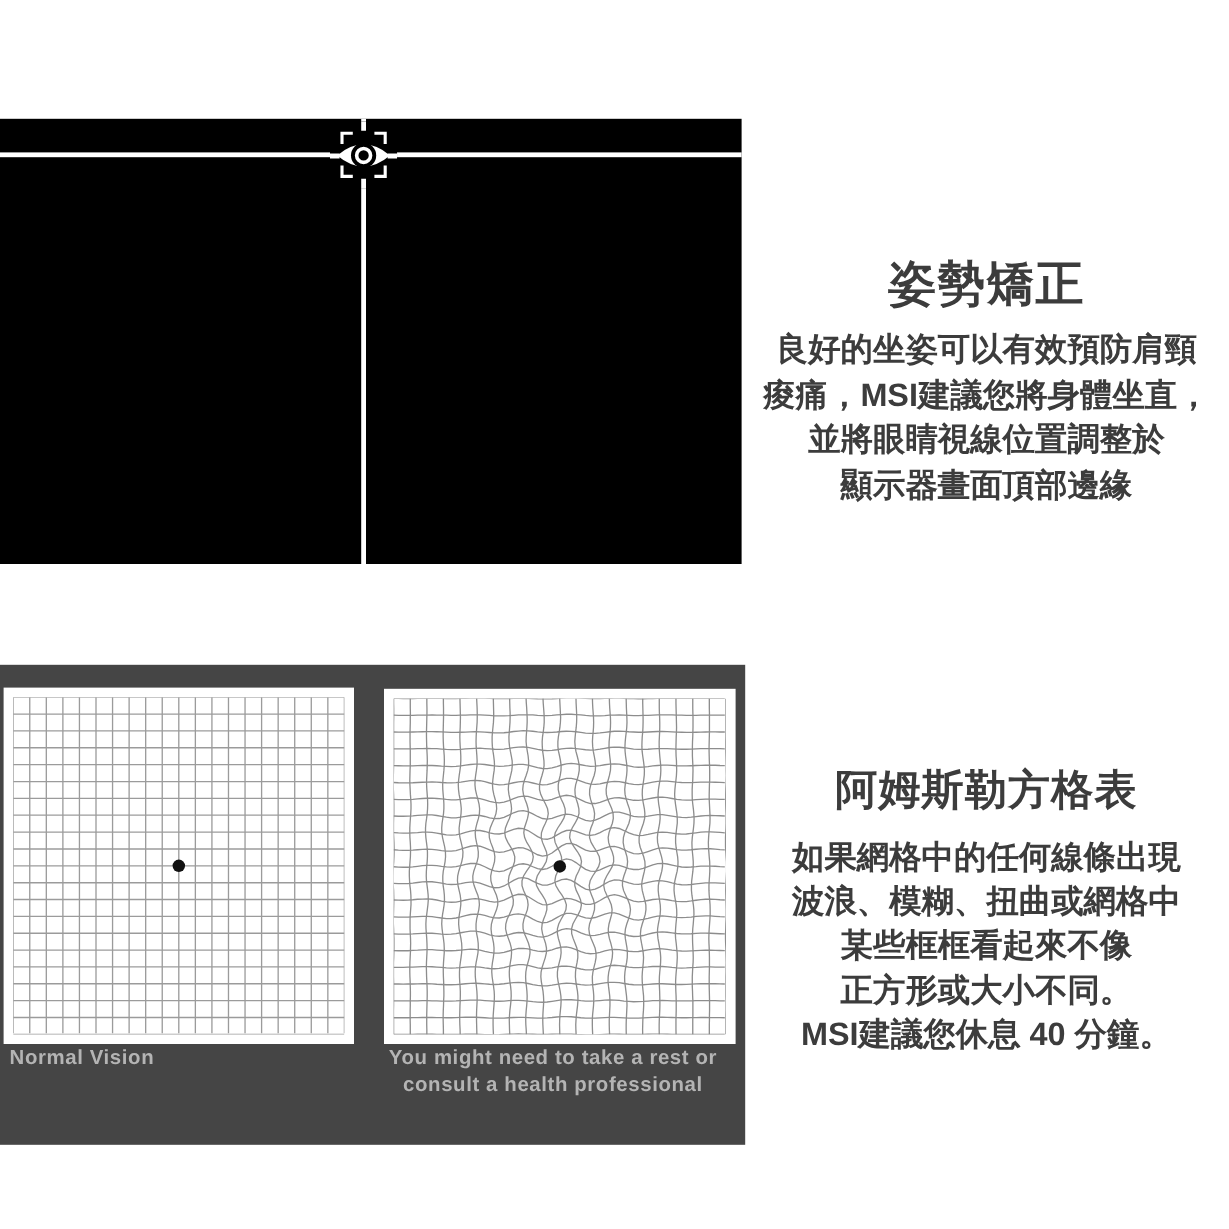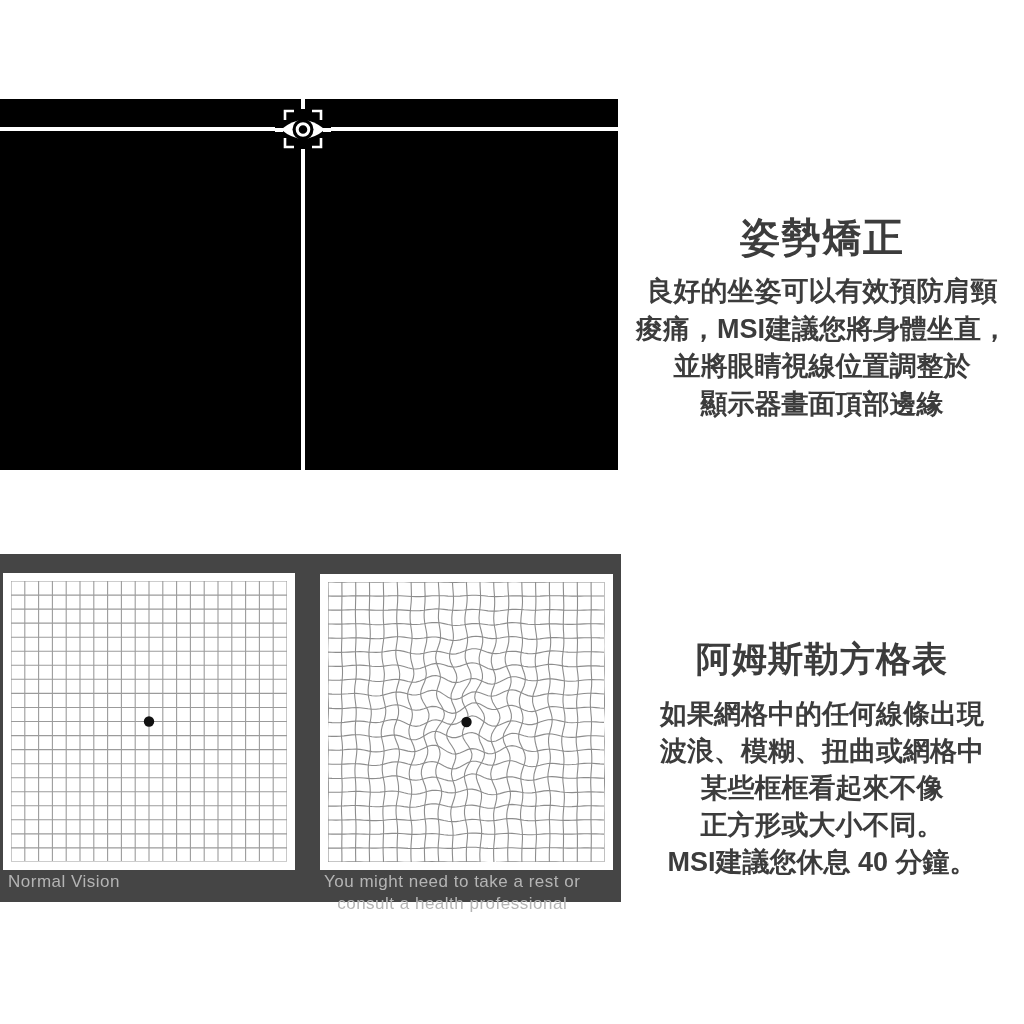--- a/index.html
+++ b/index.html
@@ -40,22 +40,23 @@
     font-size: 40px; font-weight: 700; line-height: 46px; letter-spacing: 1px;
   }
   .text-col.amsler .section-title { font-size: 35px; }
   .section-body { margin-top: 13px; font-size: 27px; font-weight: 700; }
   .section-body .body-line { line-height: 37.5px; white-space: nowrap; }
   .text-col.amsler .section-body { margin-top: 14px; }
   .text-col.amsler .section-body .body-line { line-height: 37px; }
 
   
   .grid-container {
-    position: absolute; left: 0; top: 554px; width: 621px; height: 348px;
+    position: absolute; left: 0; top: 554px; width: 621px; height: 400px;
     background: #454545;
+    font-weight: bold;
   }
   .grid-panel {
     position: absolute; background: #ffffff; padding: 8px;
   }
   .grid-panel.left  { left: 3px;   top: 19px; width: 292px; height: 297px; }
   .grid-panel.right { left: 320px; top: 20px; width: 293px; height: 296px; }
   .panel-label {
     position: absolute; top: 317px; color: #b4b4b4;
     font-size: 17px; line-height: 22px; letter-spacing: 0.5px;
   }

